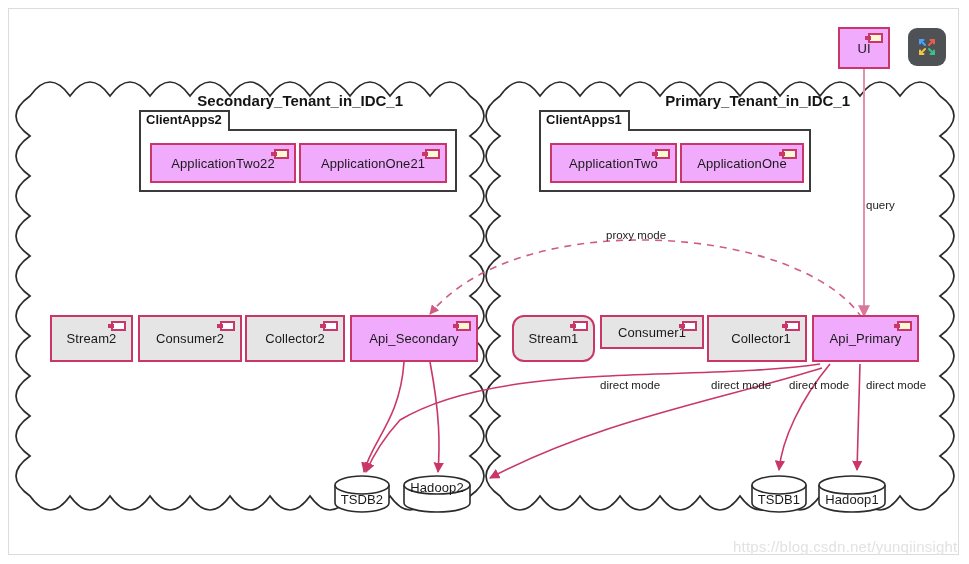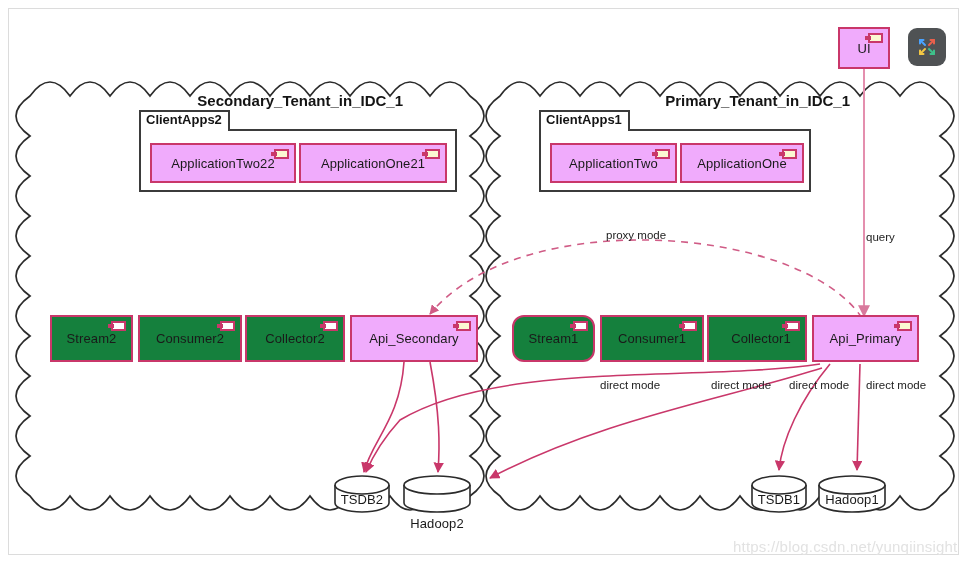--- a/index.html
+++ b/index.html
@@ -28,21 +28,21 @@
   .node{
     position:absolute;
     box-sizing:border-box;
     display:flex;align-items:center;justify-content:center;
     font-size:13px;color:#1a1a1a;
     letter-spacing:.1px;
     white-space:nowrap;
   }
   .comp{
     border:2px solid #c9376a;
-    background:#15803d;
+    background:#e5e5e5;
   }
   .comp.yellow{background:#f0abfc;}
   
   .comp .cicon{
     position:absolute;right:5px;top:4px;
     width:15px;height:10px;
     border:2px solid #c9376a;
     background:#ffffff;
     box-sizing:border-box;
   }
@@ -265,47 +265,47 @@
   </div>
   <div class="node comp yellow" style="left:350px;top:315px;width:128px;height:47px;">
     <span class="cicon"></span>
     <span>Api_Secondary</span>
   </div>
 
   <div class="node comp" style="left:512px;top:315px;width:83px;height:47px;border-radius:12px;">
     <span class="cicon"></span>
     <span>Stream1</span>
   </div>
-  <div class="node comp" style="left:600px;top:315px;width:104px;height:47px;">
+  <div class="node comp" style="left:600px;top:315px;width:104px;height:34px;">
     <span class="cicon"></span>
     <span>Consumer1</span>
   </div>
   <div class="node comp" style="left:707px;top:315px;width:100px;height:47px;padding-left:8px;">
     <span class="cicon"></span>
     <span>Collector1</span>
   </div>
   <div class="node comp yellow" style="left:812px;top:315px;width:107px;height:47px;">
     <span class="cicon"></span>
     <span>Api_Primary</span>
   </div>
 
   <div class="node" style="left:335px;top:488px;width:54px;height:22px;">
     <span>TSDB2</span>
   </div>
-  <div class="node" style="left:404px;top:512px;width:66px;height:22px;text-align:center;">
+  <div class="node" style="left:404px;top:476px;width:66px;height:22px;text-align:center;">
     <span>Hadoop2</span>
   </div>
   <div class="node" style="left:752px;top:488px;width:54px;height:22px;">
     <span>TSDB1</span>
   </div>
   <div class="node" style="left:819px;top:488px;width:66px;height:22px;">
     <span>Hadoop1</span>
   </div>
 
-  <div class="elabel" style="left:866px;top:199px;margin-top:32px;">query</div>
+  <div class="elabel" style="left:866px;top:199px;">query</div>
   <div class="elabel" style="left:606px;top:229px;">proxy mode</div>
   <div class="elabel" style="left:600px;top:379px;">direct mode</div>
   <div class="elabel" style="left:711px;top:379px;">direct mode</div>
   <div class="elabel" style="left:789px;top:379px;">direct mode</div>
   <div class="elabel" style="left:866px;top:379px;">direct mode</div>
 
   <div id="watermark">https://blog.csdn.net/yunqiinsight</div>
 
 </div>
 

